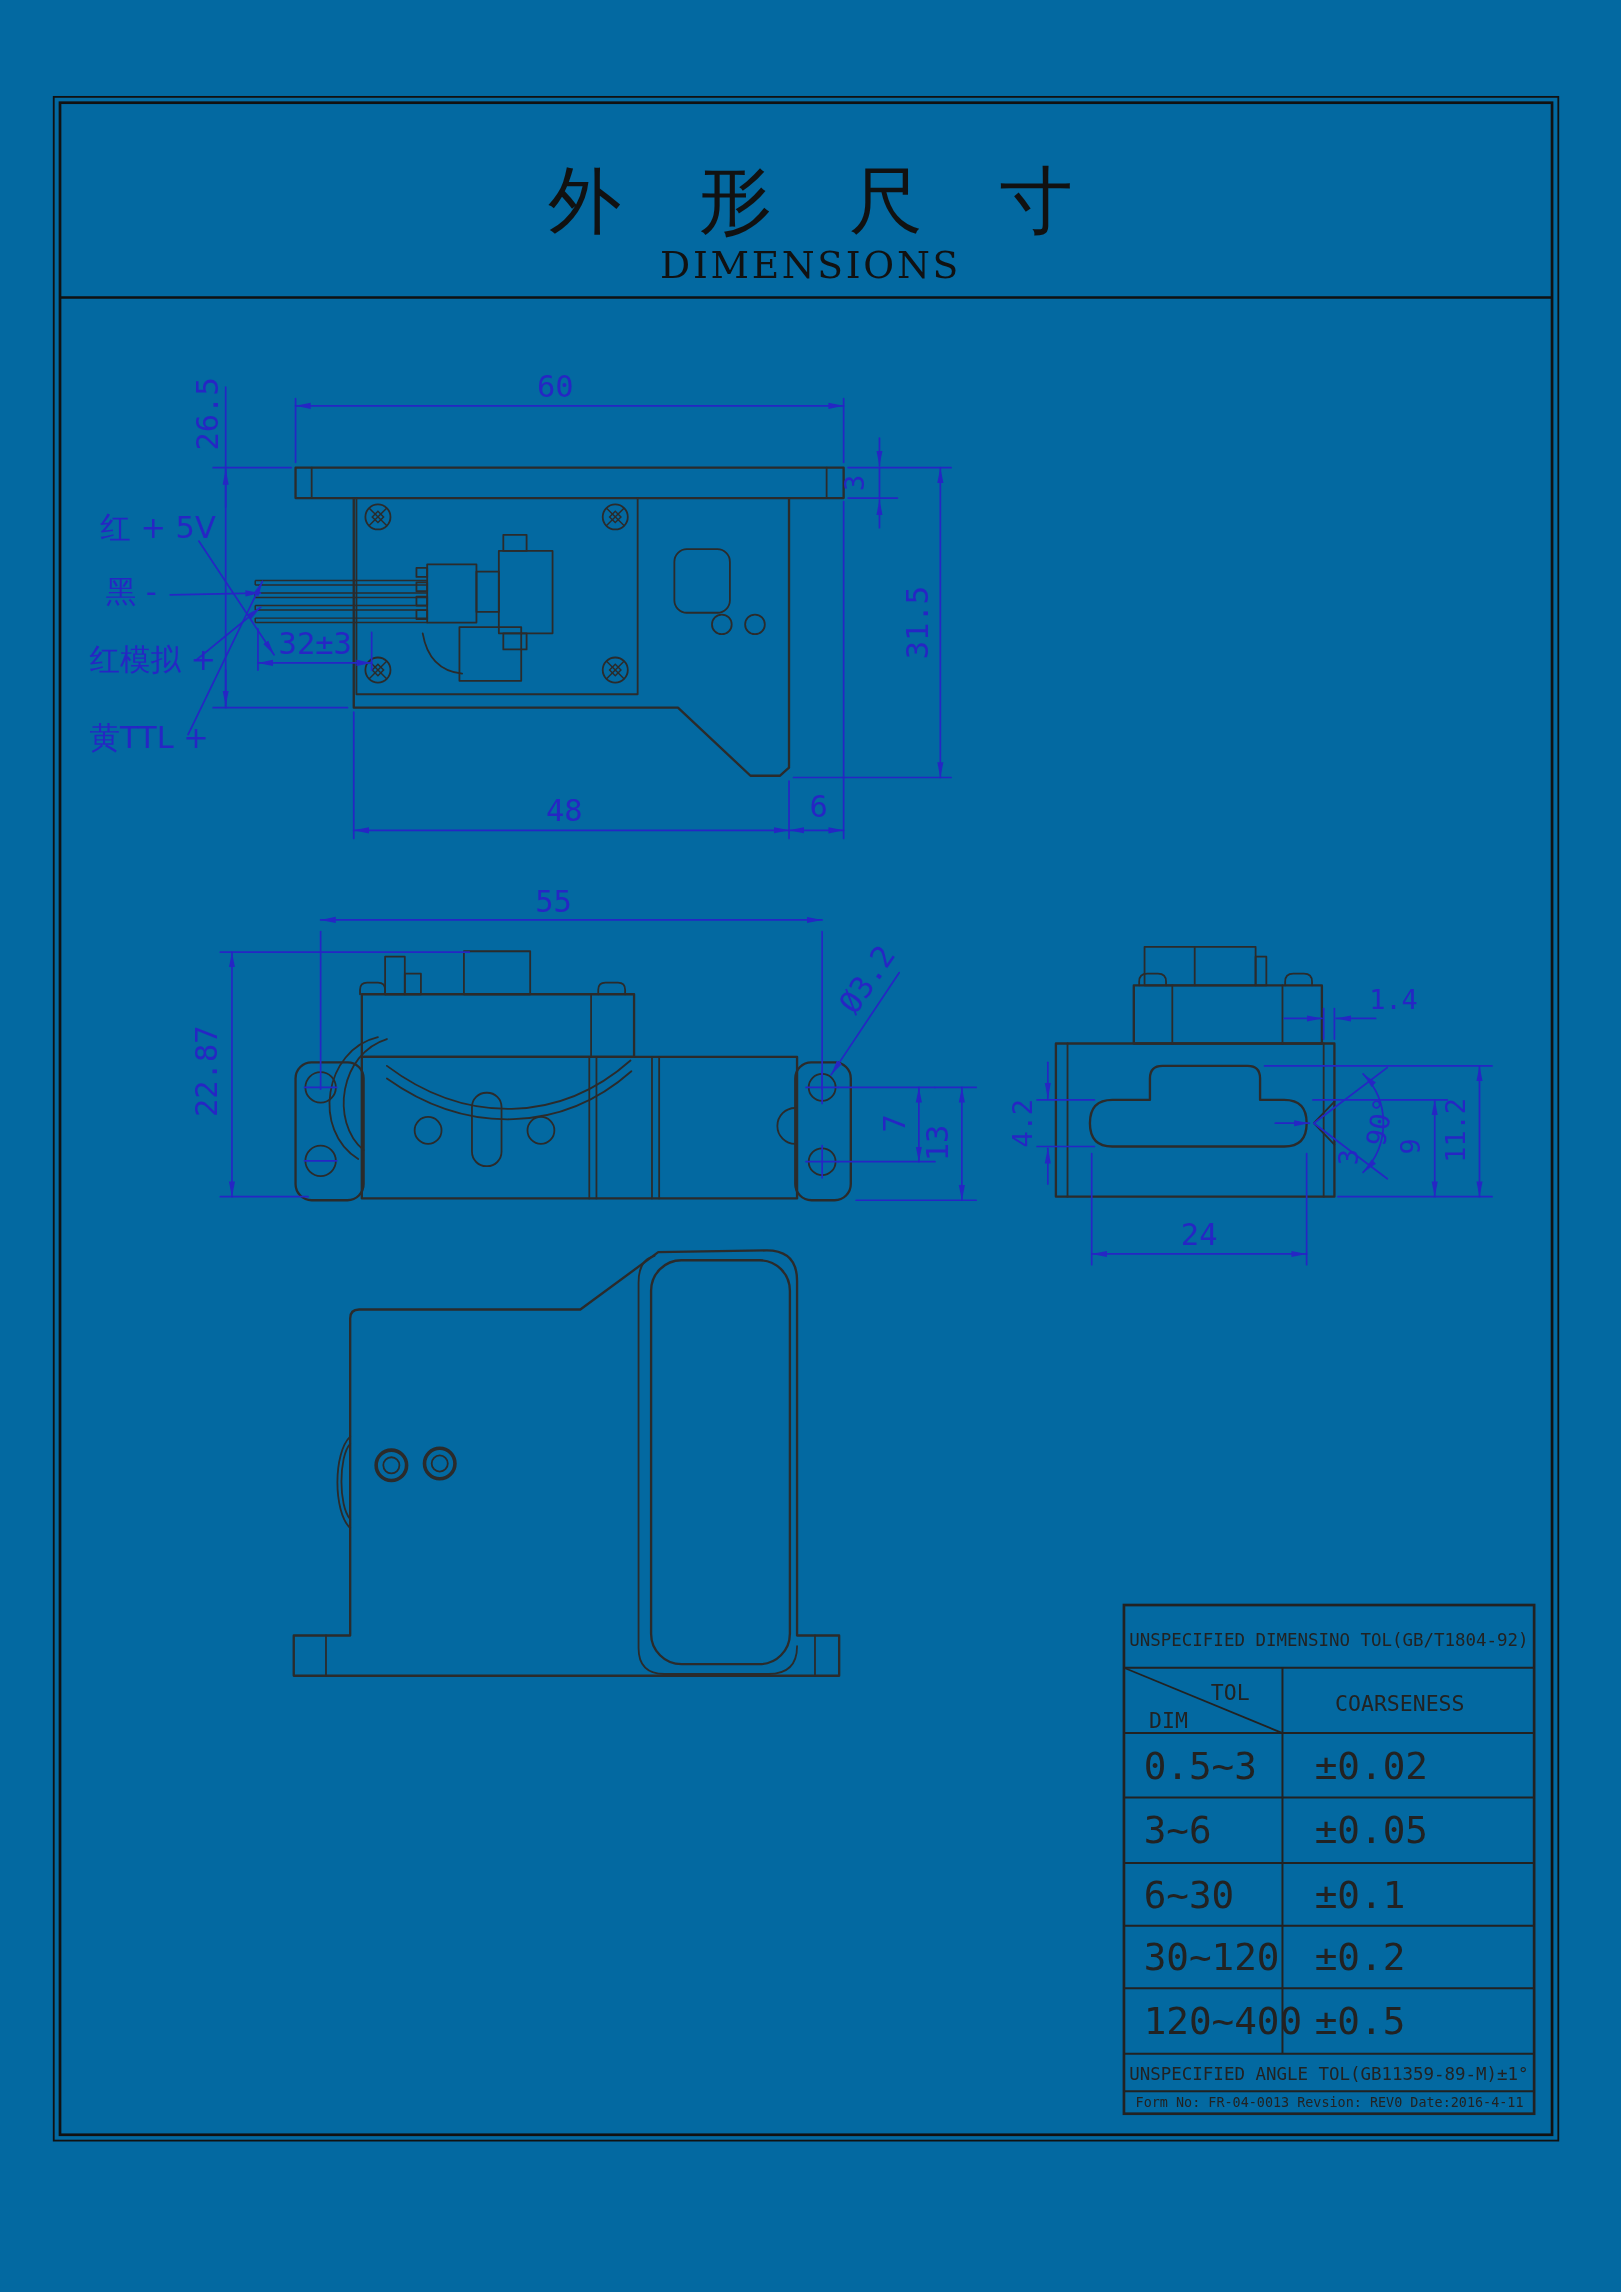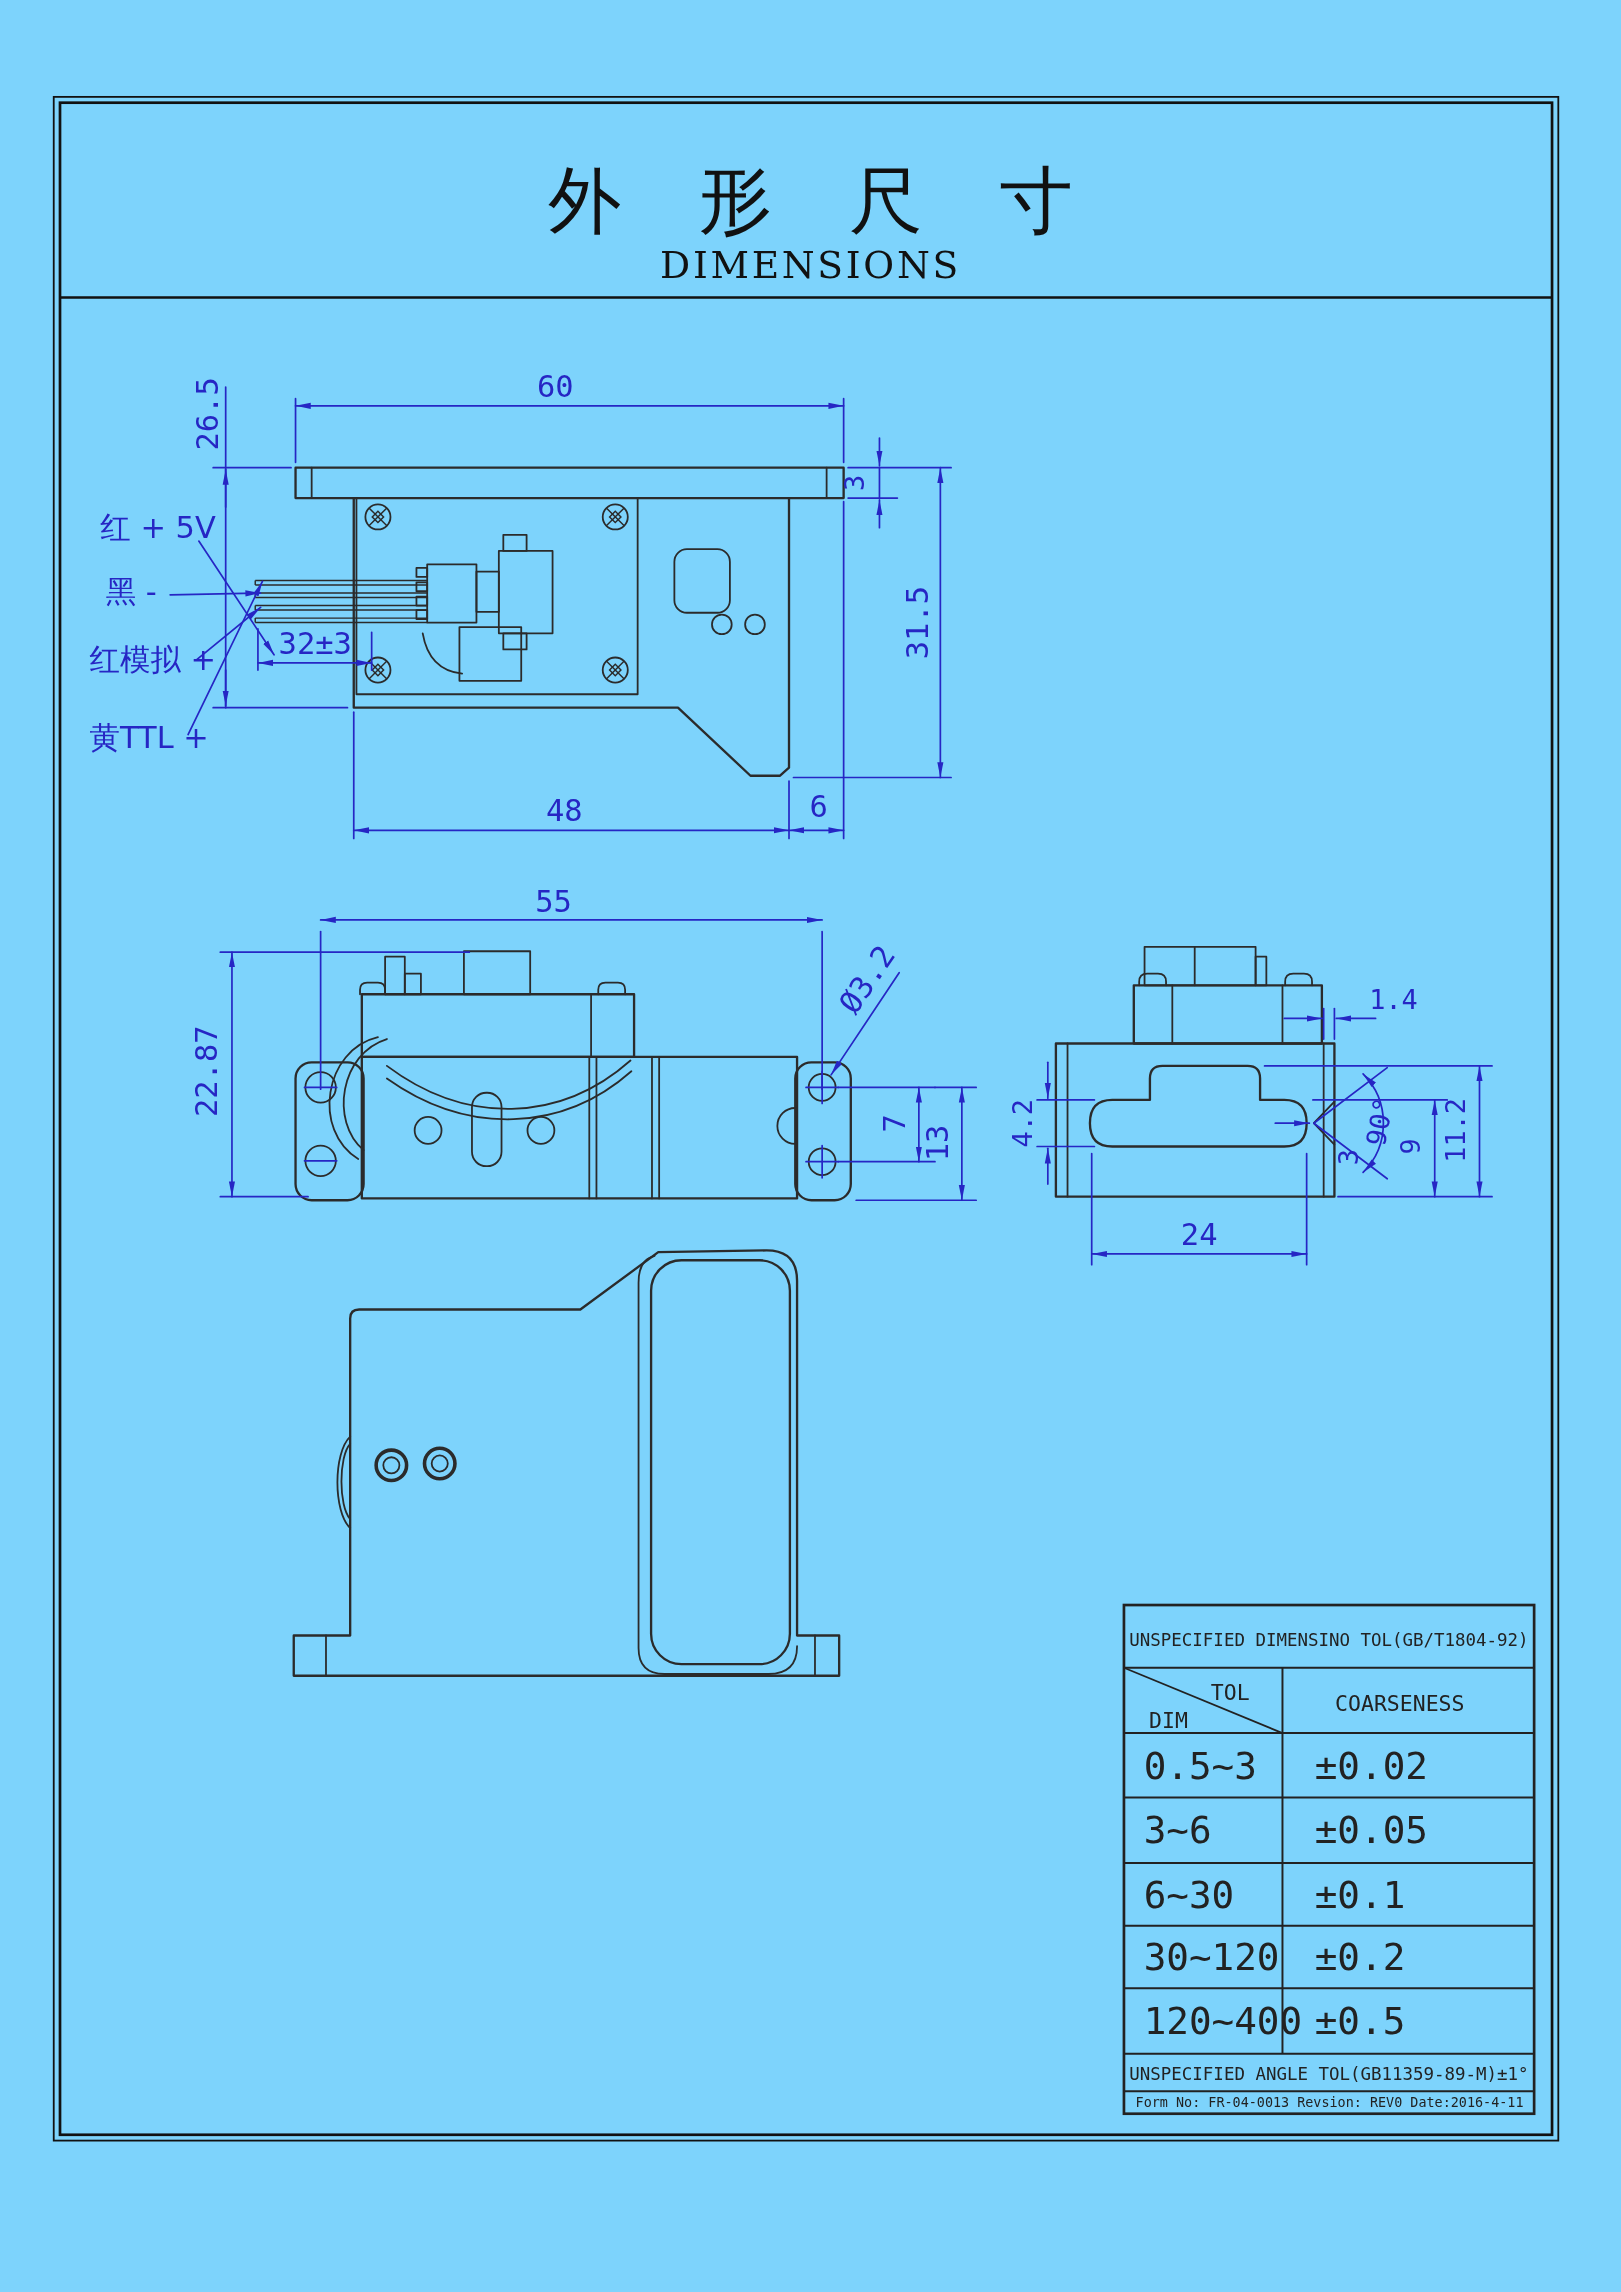--- a/index.html
+++ b/index.html
@@ -1,16 +1,16 @@
 <!DOCTYPE html>
 <html style="font-size:14.3px"><head>
 <meta charset="utf-8">
 <style>
   html,body{margin:0;padding:0;background:#ffffff;}
-  #page{position:relative;width:1621px;height:2293px;background:#7dd3fc;overflow:hidden;
+  #page{position:relative;width:1621px;height:2293px;background:#0369a1;overflow:hidden;
         font-family:"DejaVu Sans", sans-serif;}
   svg{position:absolute;left:0;top:0;}
   
   .k  {stroke:#2b2b2b;fill:none;stroke-width:2.6;stroke-linejoin:round;stroke-linecap:round;}
   .k2 {stroke:#2b2b2b;fill:none;stroke-width:2;stroke-linejoin:round;stroke-linecap:round;}
   .k3 {stroke:#2b2b2b;fill:none;stroke-width:1.6;}
   
   .b  {stroke:#2626c4;fill:none;stroke-width:1.9;stroke-linecap:round;}
   
   text.d  {fill:#2626c4;font:34px "DejaVu Sans Mono", monospace;}

